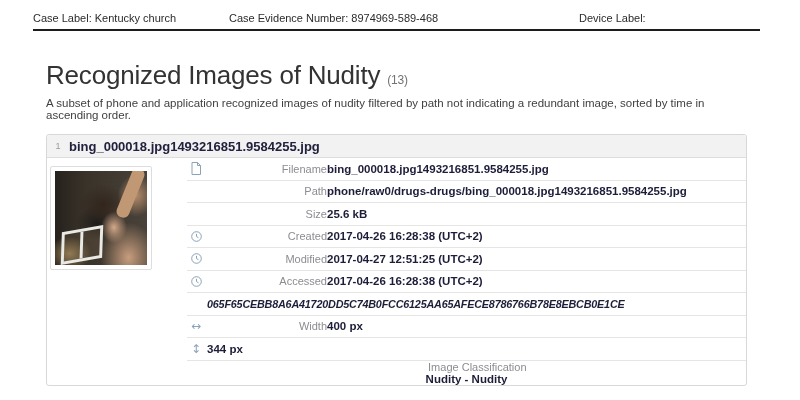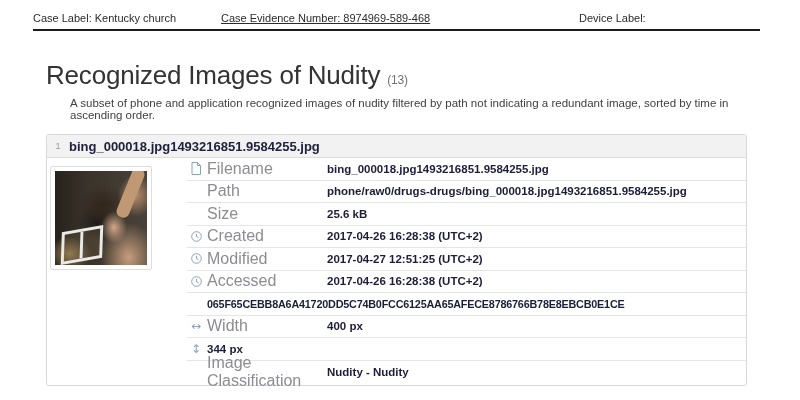--- a/index.html
+++ b/index.html
@@ -4,29 +4,29 @@
 <style>
   * { margin:0; padding:0; box-sizing:border-box; }
   html,body { width:800px; height:400px; overflow:hidden; background:#fff;
     font-family:"Liberation Sans", sans-serif; }
 
   
   .report-header { position:relative; margin:0 40px 0 33px; padding:12px 0 8px 0;
     border-bottom:2px solid #1c1c1c; height:31px; font-size:11px; color:#2b2b2b; }
   .report-header span { position:absolute; top:12px; white-space:nowrap; }
   .hdr-case { left:0; }
-  .hdr-evidence { left:188px;text-decoration:underline; }
+  .hdr-evidence { left:196px; }
   .hdr-device { left:546px; }
 
   
   .main { margin:0 53px 0 46px; }
   .page-title { margin-top:29px; font-size:26px; font-weight:400; color:#333;
     letter-spacing:-0.2px; }
   .page-title .count { font-size:12px; font-weight:400; color:#737373; margin-left:7px; }
-  .subtitle { margin-top:6px; font-size:11.5px; color:#3f3f3f;margin-left:24px; }
+  .subtitle { margin-top:6px; font-size:11.5px; color:#3f3f3f; }
 
   
   .card { margin-top:13px; border:1px solid #d8d8d8; border-radius:3px; background:#fff; }
   .card-header { display:flex; align-items:center; height:23px; background:#f2f2f2;
     border-bottom:1px solid #ddd; border-radius:3px 3px 0 0; }
   .item-index { width:22px; text-align:center; font-size:9px; color:#999; }
   .item-title { font-size:13px; font-weight:bold; color:#21213d; }
 
   .card-body { display:flex; padding:0; }
 
@@ -47,27 +47,27 @@
   .ladder { position:absolute; left:6px; bottom:4px; width:42px; height:32px;
     border:3px solid #e9e9e5; transform:rotate(-10deg) skewX(-12deg);
     background:rgba(120,100,70,0.25); }
   .ladder::after { content:""; position:absolute; left:16px; top:0; width:3px;
     height:100%; background:#e9e9e5; }
 
   
   .details { flex:1 1 auto; margin:0 0 2px 0; }
   .detail-row { display:flex; align-items:center; height:22.5px;
     border-bottom:1px solid #e5e5e5; }
-  .detail-row:last-child { border-bottom:none; }
+  .detail-row:last-child { border-bottom:none;flex-direction:column; }
   .cell-icon { width:20px; padding-left:4px; color:#8ba2b8; font-size:12px;
     font-family:"DejaVu Sans", sans-serif; display:flex; align-items:center; }
   .cell-icon svg { display:block; }
-  .cell-label { width:120px; font-size:16px; color:#8c8c92; }
+  .cell-label { width:120px; font-size:11px; color:#8c8c92;text-align:right; }
   .cell-value { font-size:11.5px; font-weight:bold; color:#1d1d3a; white-space:nowrap; }
-  .detail-row:nth-child(7) .cell-value { font-size:10.8px; letter-spacing:-0.2px; }
+  .detail-row:nth-child(7) .cell-value { font-size:10.8px; letter-spacing:-0.2px;font-style:italic; }
 </style>
 </head>
 <body>
 
 <div class="report-header">
   <span class="hdr-case">Case Label: Kentucky church</span>
   <span class="hdr-evidence">Case Evidence Number: 8974969-589-468</span>
   <span class="hdr-device">Device Label:</span>
 </div>
 

